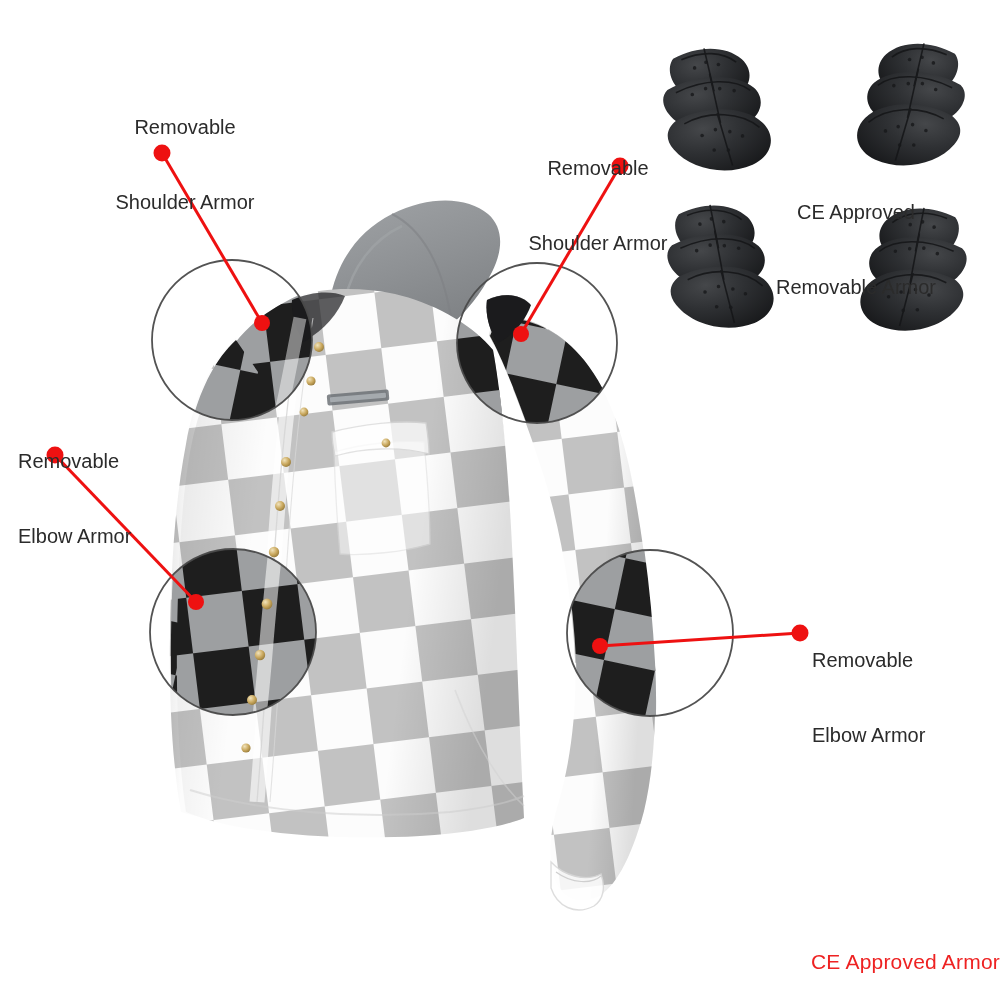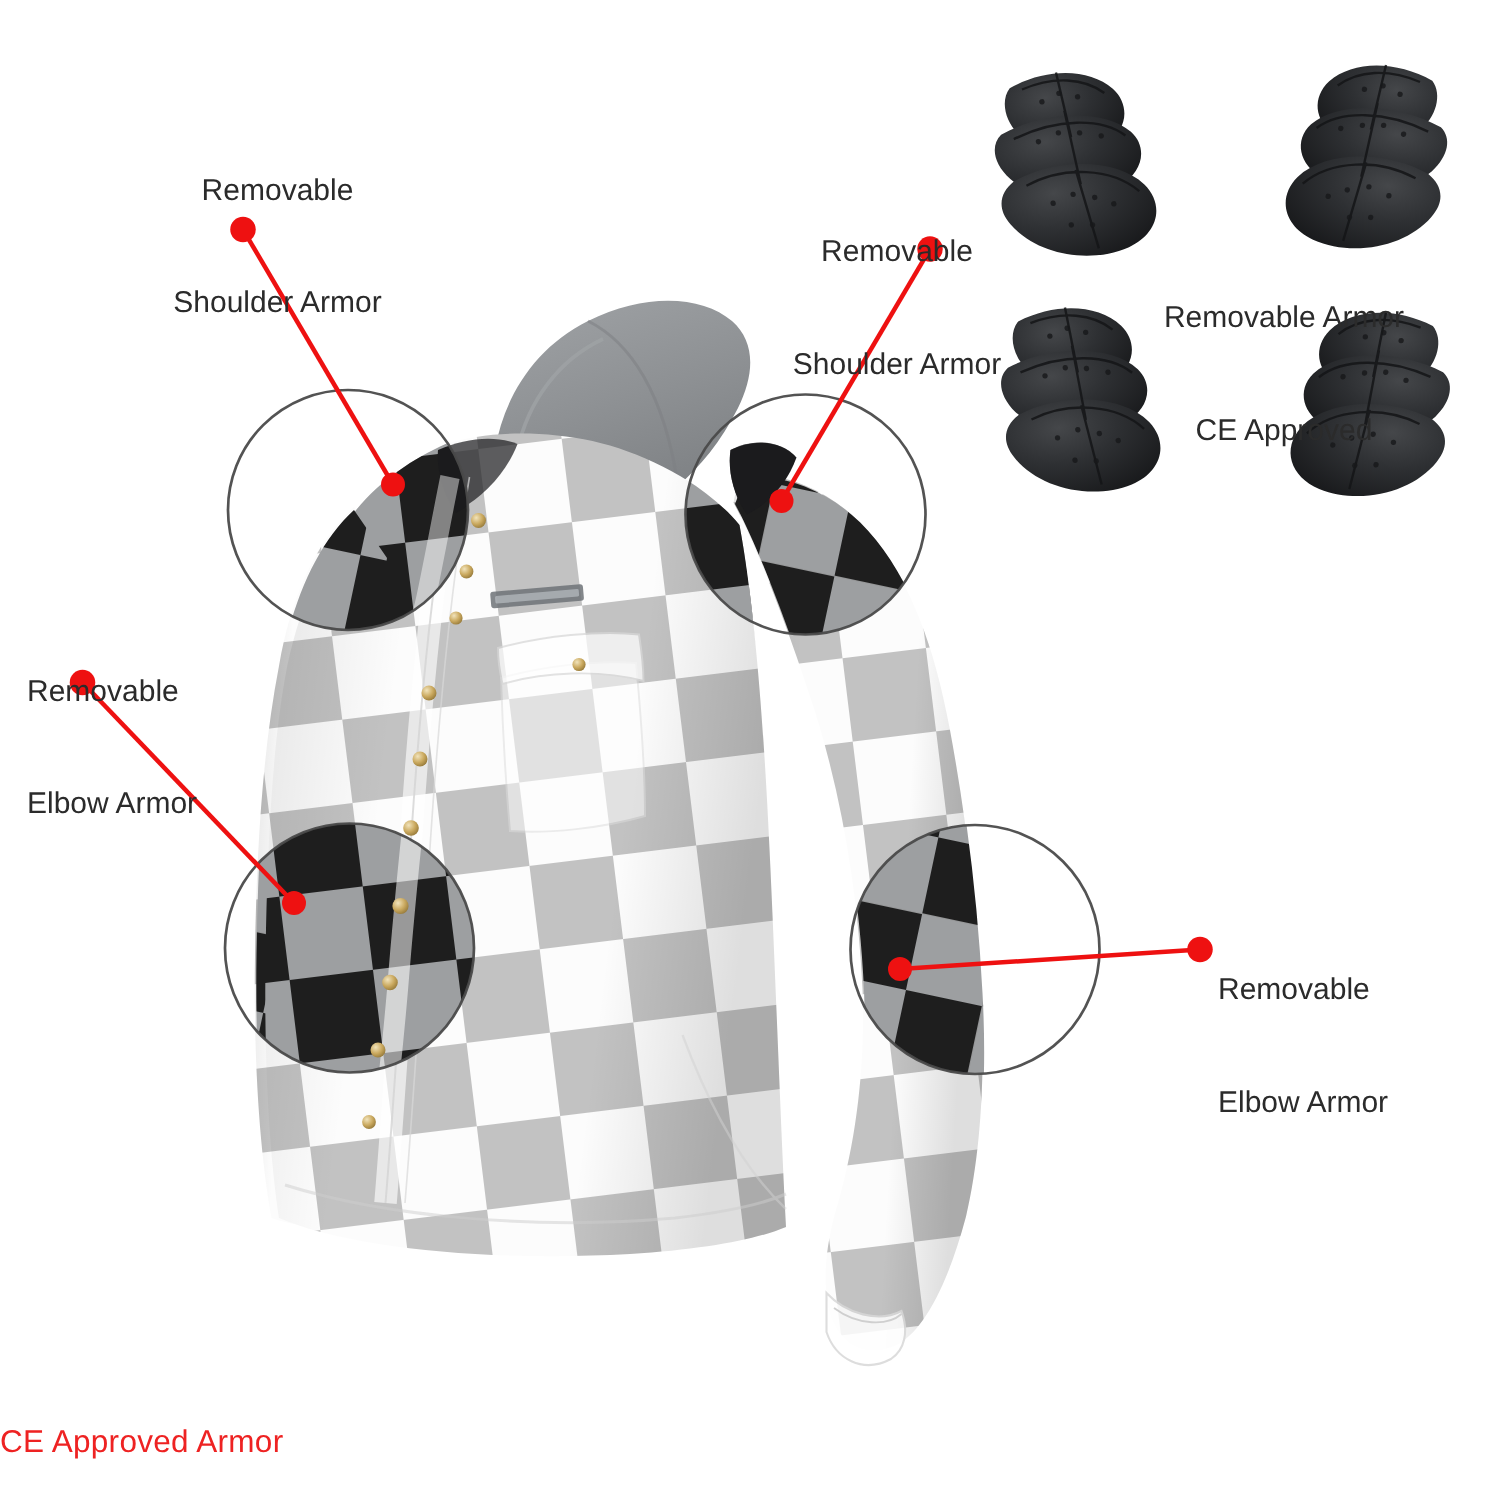--- a/index.html
+++ b/index.html
@@ -3,21 +3,21 @@
 <meta charset="utf-8">
 <style>
   html,body{margin:0;padding:0;background:#ffffff;}
   body{width:1000px;height:1000px;position:relative;overflow:hidden;
        font-family:"Liberation Sans","DejaVu Sans",sans-serif;
        -webkit-font-smoothing:antialiased;}
   #stage{position:absolute;left:0;top:0;width:1000px;height:1000px;}
   .lbl{position:absolute;color:#2b2b2b;font-size:20px;line-height:25px;white-space:pre;}
   .lbl.ctr{text-align:center;}
   .lbl.lft{text-align:left;}
-  .caption{position:absolute;left:0;right:0;top:950px;text-align:left;
+  .caption{position:absolute;left:0;right:0;top:950px;text-align:right;
            color:#ee2222;font-size:21px;letter-spacing:.2px;}
   svg{display:block;}
   .nosel{user-select:none;}
 </style>
 </head>
 <body>
 
 <div id="stage">
 
   <svg id="art" width="1000" height="1000" viewBox="0 0 1000 1000" class="nosel">
@@ -490,19 +490,19 @@
     <div>Removable</div>
     <div>Elbow Armor</div>
   </div>
 
   <div class="lbl lft" style="left:812px;top:598px;width:190px;">
     <div>Removable</div>
     <div>Elbow Armor</div>
   </div>
 
   <div class="lbl ctr" style="left:756px;top:150px;width:200px;">
+    <div>CE Approved</div>
     <div>Removable Armor</div>
-    <div>CE Approved</div>
   </div>
 
   <div class="caption">CE Approved Armor</div>
 
 </div>
 
 </body></html>

